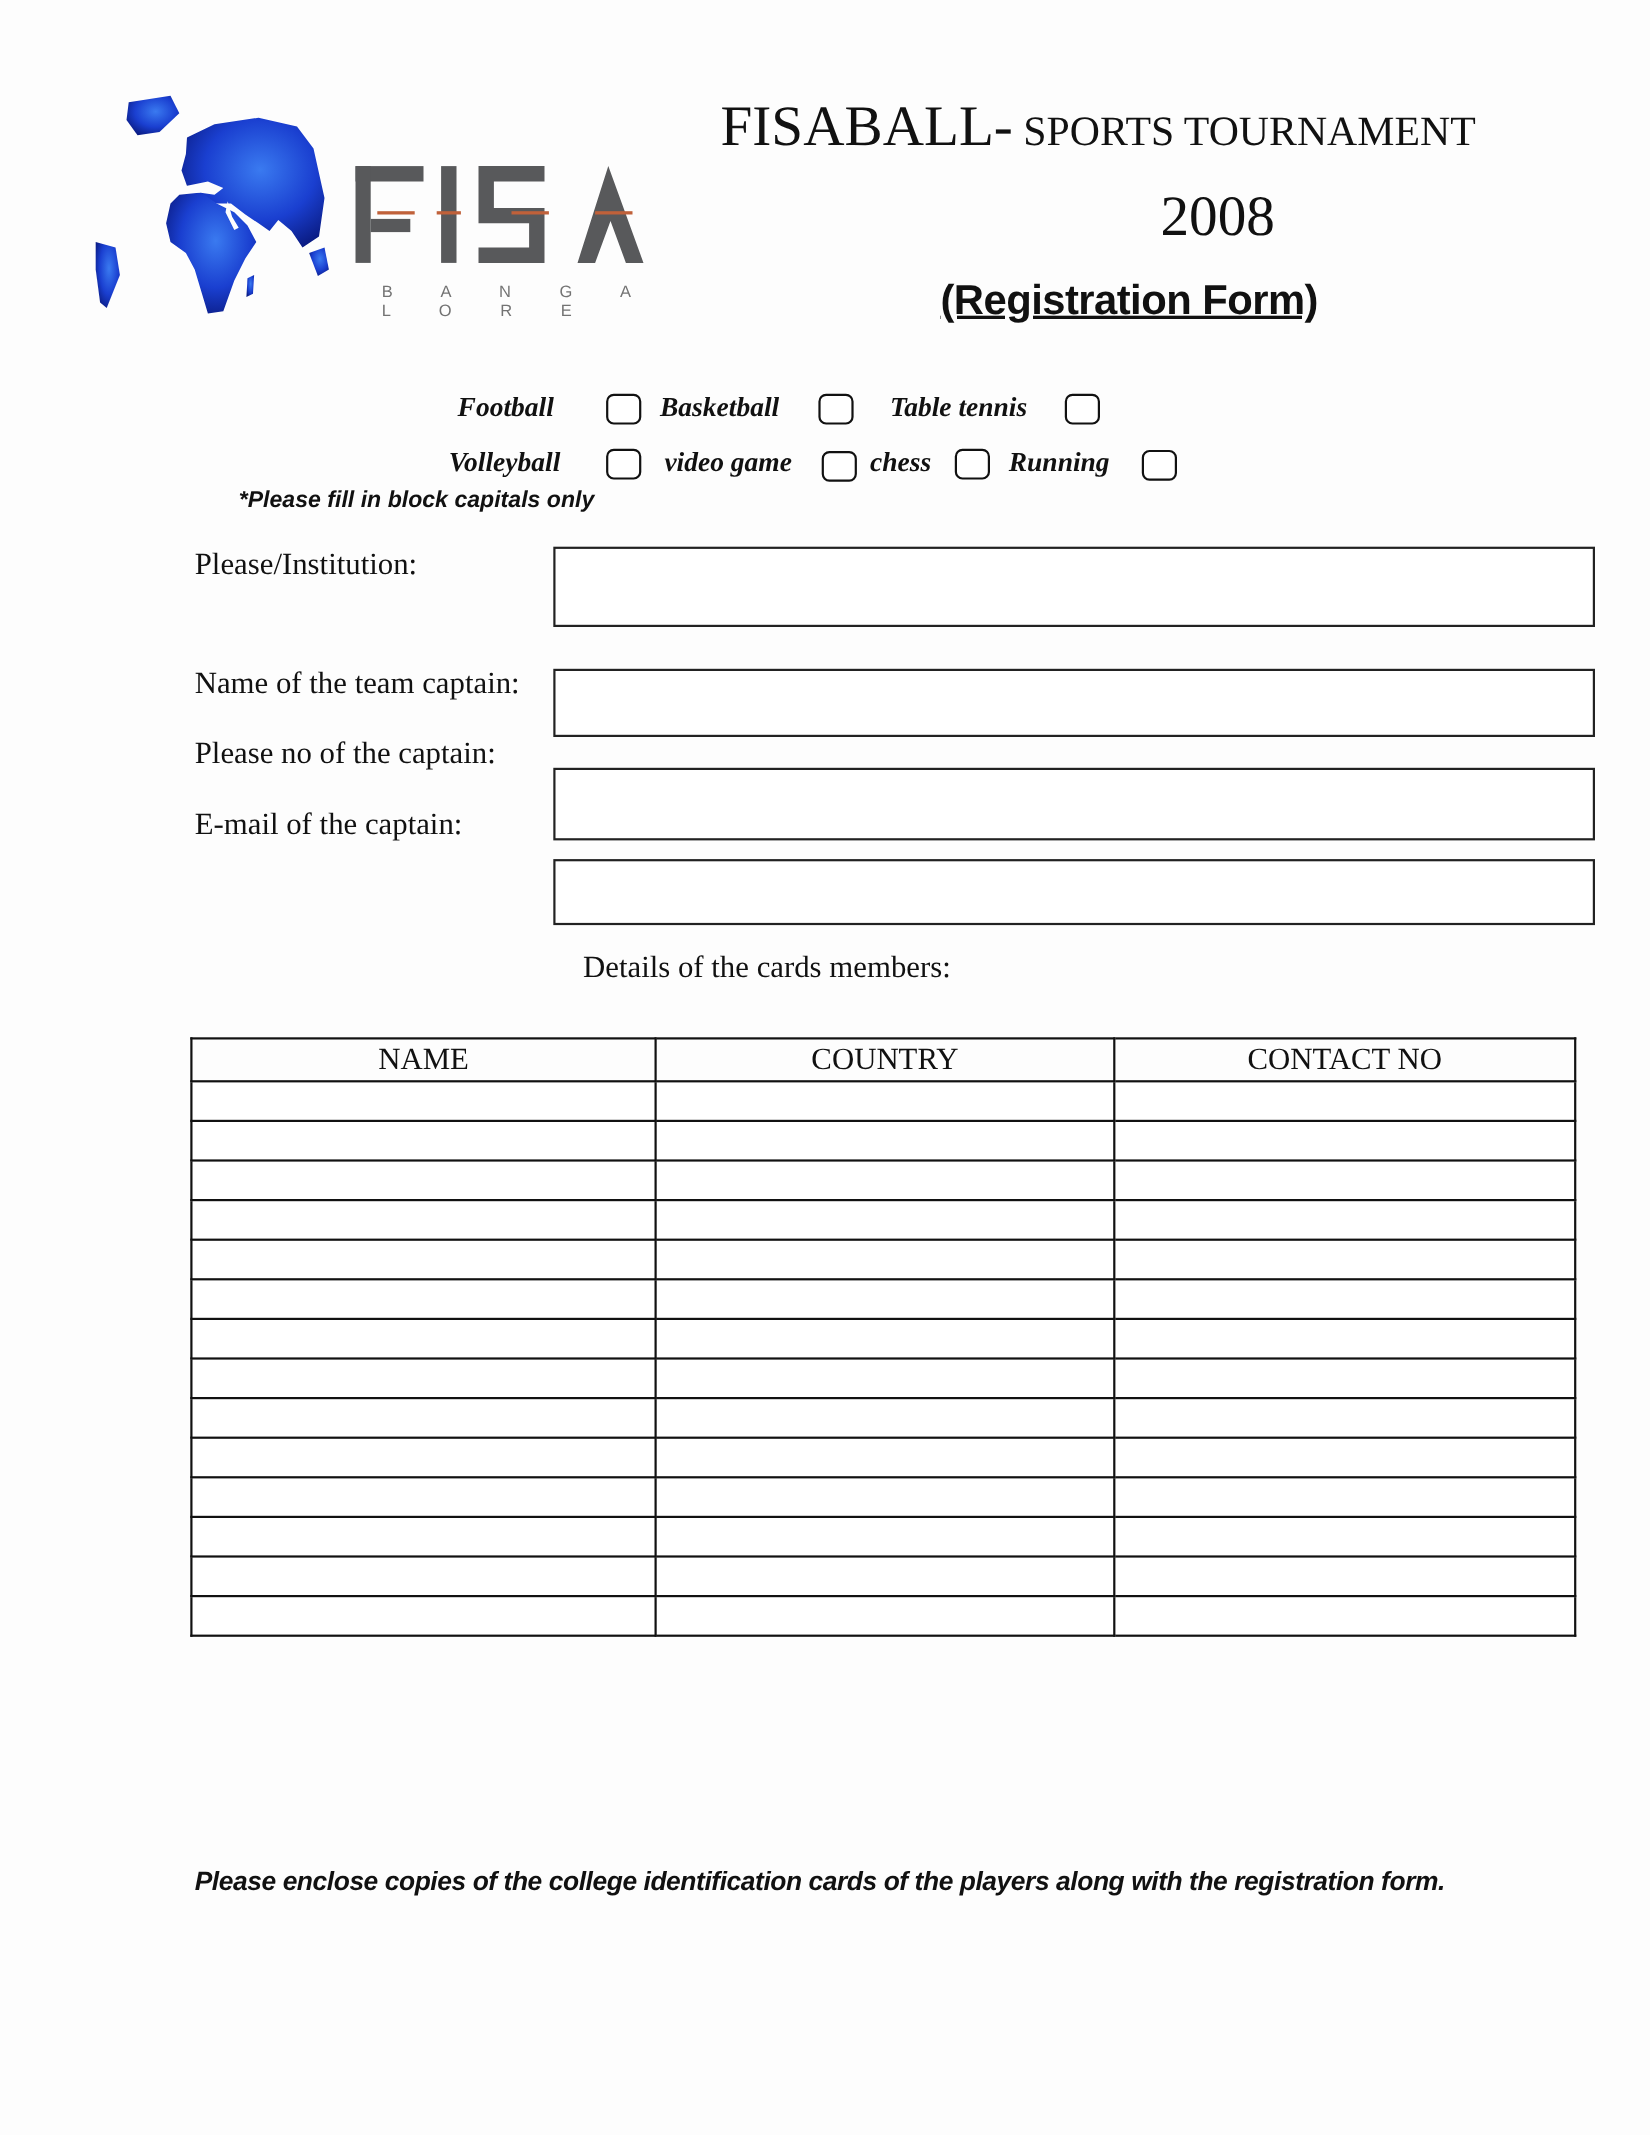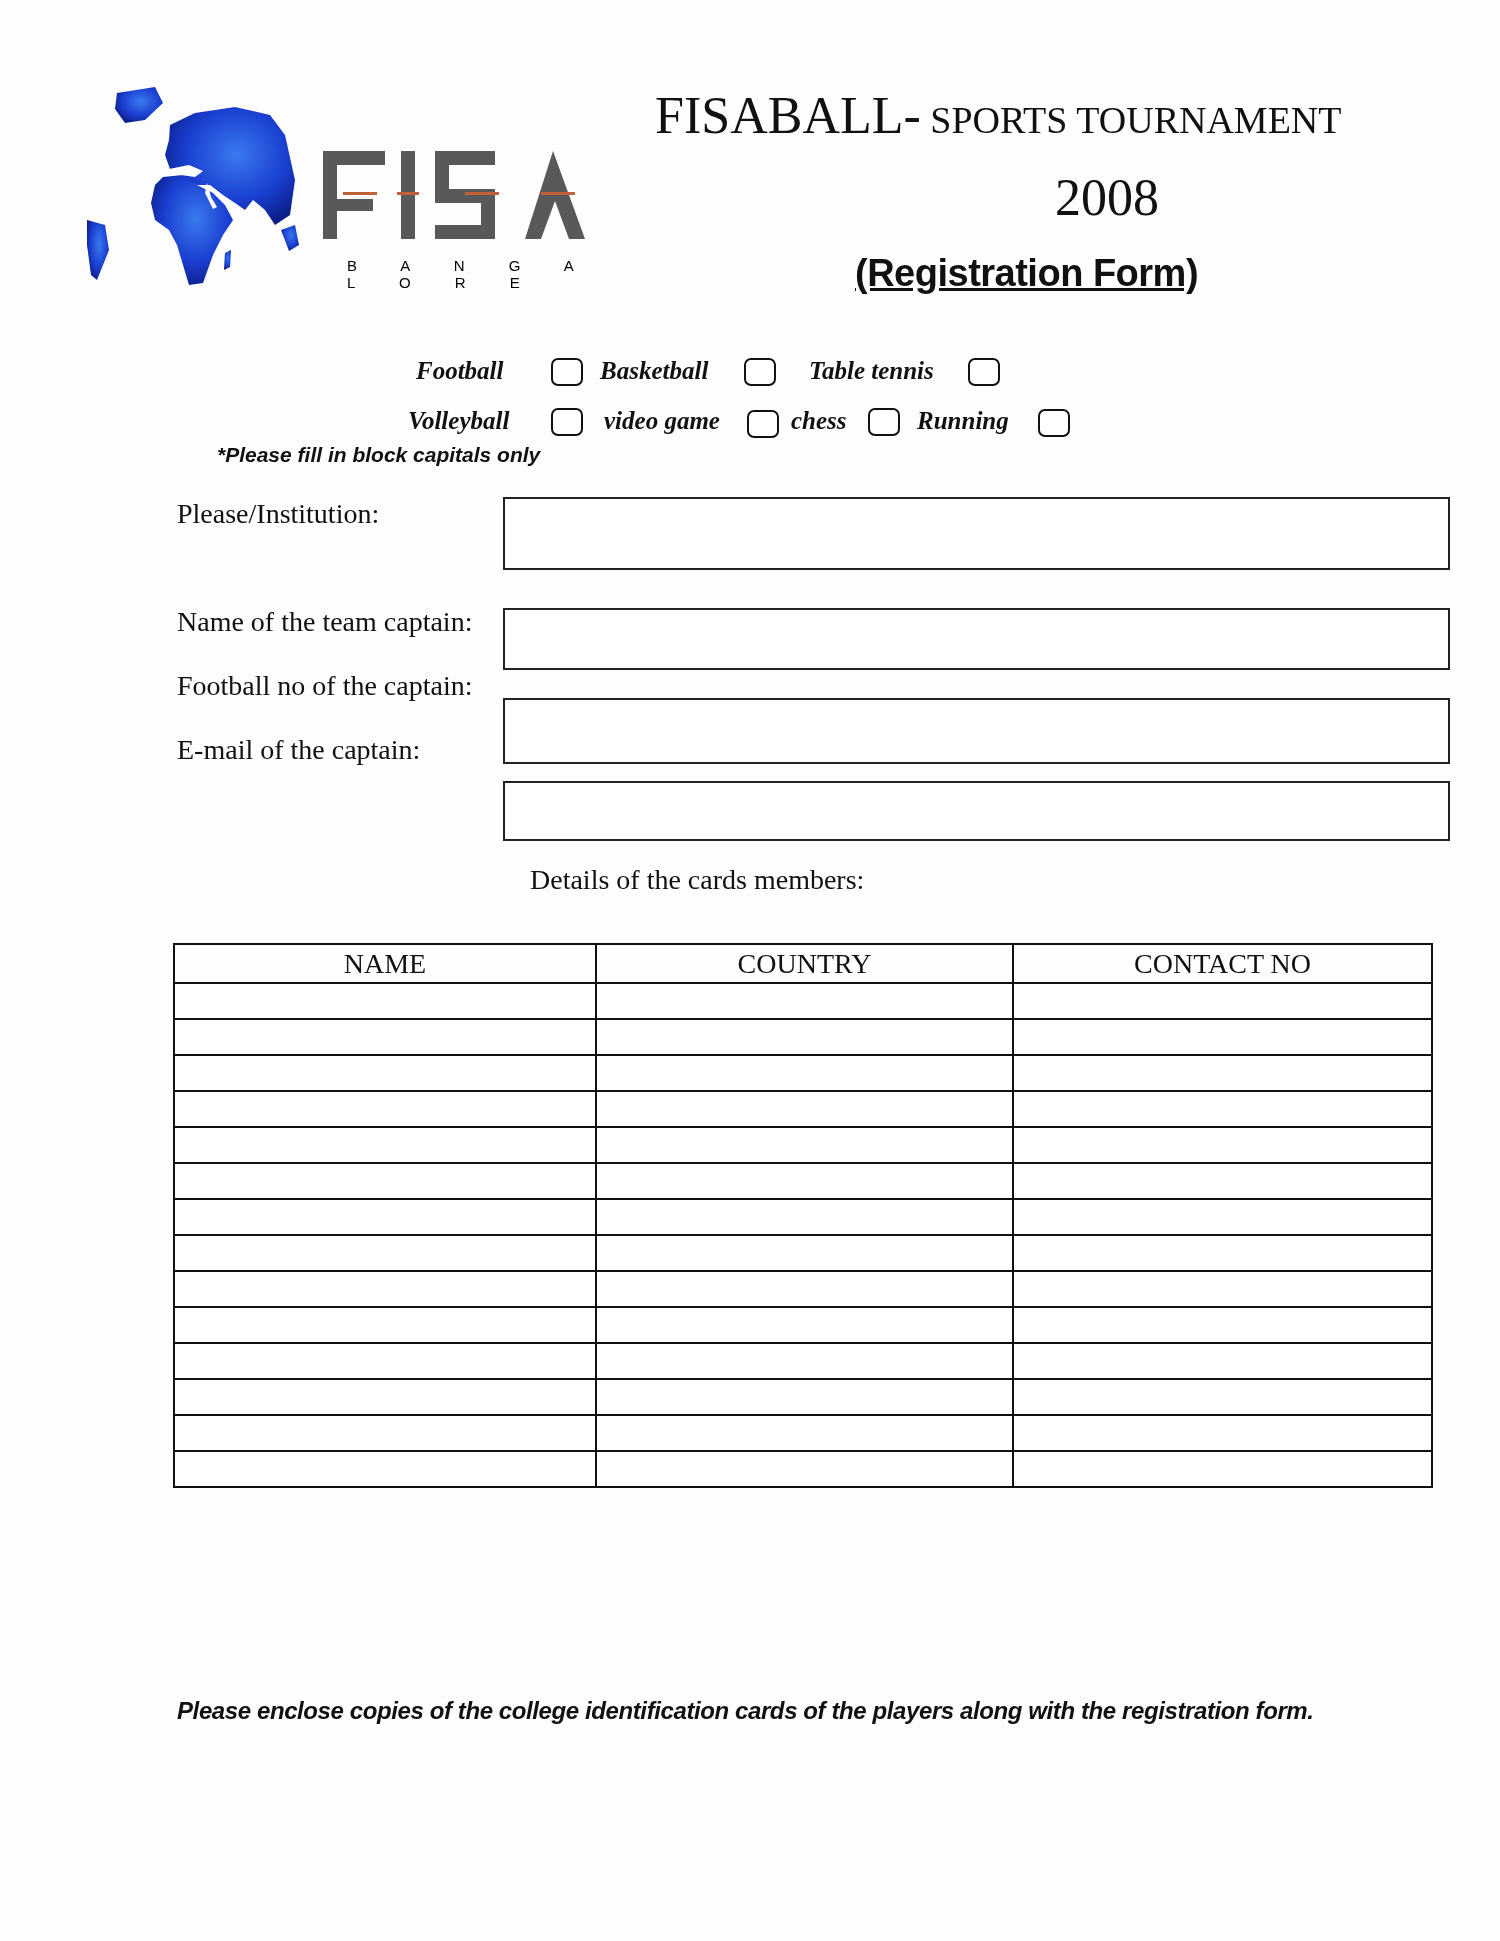--- a/index.html
+++ b/index.html
@@ -3,21 +3,21 @@
   <meta charset="utf-8">
   <style>
     html, body { margin: 0; padding: 0; background: #fdfdfd; }
     body { width: 1500px; height: 1941px; position: relative; overflow: hidden; color: #111; }
 
     
     .logo { position: absolute; left: 85px; top: 85px; width: 540px; height: 210px; }
     .globe { position: absolute; left: 0; top: 0; width: 220px; height: 205px; }
     .fisa-word { position: absolute; left: 238px; top: 60px; height: 100px; }
     .bangalore { position: absolute; left: 262px; top: 172px; font-family: "Liberation Sans", sans-serif;
-      font-size: 15px; letter-spacing: 20px; color: #000000; }
+      font-size: 15px; letter-spacing: 20px; color: #737373; }
 
     
     .title { position: absolute; left: 655px; top: 90px; font-size: 52px; white-space: nowrap; font-family: "Liberation Serif", serif; line-height: 1; }
     .title .small { font-size: 38px; }
     .year { position: absolute; left: 1055px; top: 172px; font-size: 52px; font-family: "Liberation Serif", serif; line-height: 1; }
     .subtitle { position: absolute; left: 855px; top: 254px; font-size: 38px; font-weight: bold; text-decoration: underline;
       font-family: "Liberation Sans", sans-serif; line-height: 1; letter-spacing: -0.5px; }
 
     
     .sport { position: absolute; font-family: "Liberation Serif", serif; font-style: italic; font-weight: bold; font-size: 25px; line-height: 1; white-space: nowrap; }
@@ -119,21 +119,21 @@
 <div class="flabel" style="top:498px;">Please/Institution:</div>
 <div class="fbox" style="top:497px; height:73px;">
   <input type="text" value="" style="">
 </div>
 
 <div class="flabel" style="top:606px;">Name of the team captain:</div>
 <div class="fbox" style="top:608px; height:62px;">
   <input type="text" value="" style="">
 </div>
 
-<div class="flabel" style="top:670px;">Football no of the captain:</div>
+<div class="flabel" style="top:670px;">Please no of the captain:</div>
 <div class="fbox" style="top:698px; height:66px;">
   <input type="text" value="" style="">
 </div>
 
 <div class="flabel" style="top:734px;">E-mail of the captain:</div>
 <div class="fbox" style="top:781px; height:60px;">
   <input type="text" value="" style="">
 </div>
 
 <div class="details">Details of the cards members:</div>

